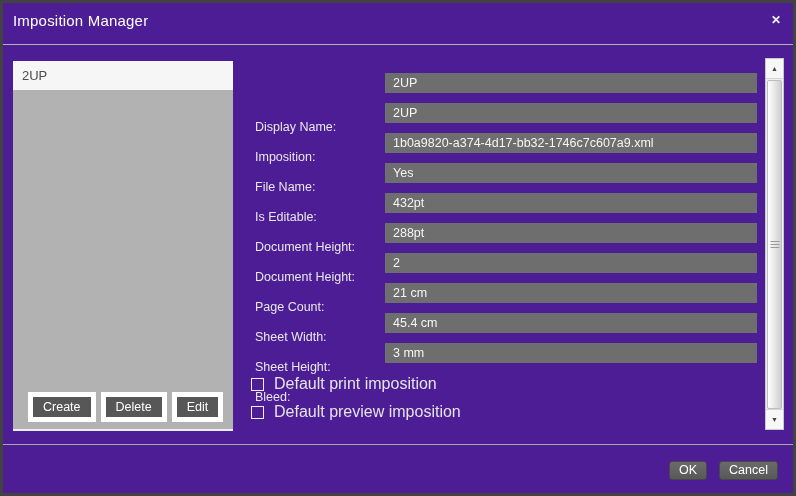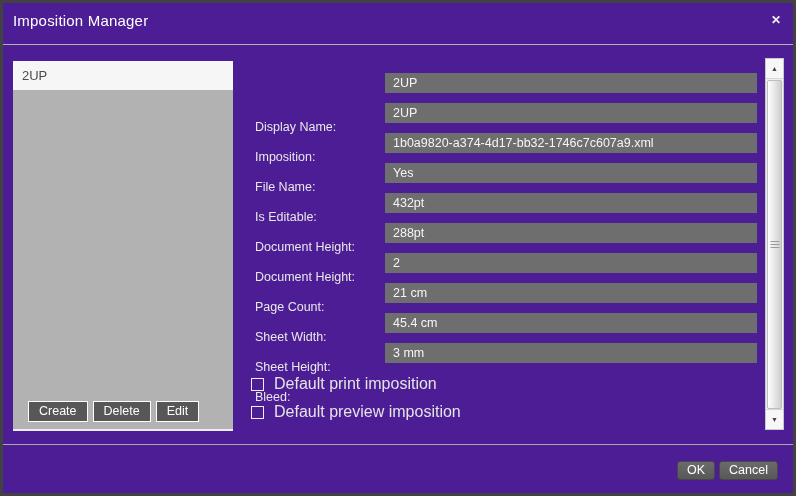--- a/index.html
+++ b/index.html
@@ -30,22 +30,22 @@
     background:#b2b2b2; border-bottom:2px solid #ededed; box-sizing:content-box;
   }
   .list-item {
     height:29px; line-height:29px; padding-left:9px;
     background:#f6f6f6; color:#4d4d4d; font-size:13px; cursor:pointer;
   }
   .panel-btns {
     position:absolute; left:15px; bottom:7px; display:flex; gap:5px;
   }
   .pbtn {
-    height:21px; padding:0 10px; background:#575757; color:#ffffff;
-    font-size:12.5px; font-family:inherit; border:1px solid #ffffff;
+    height:30px; padding:0 10px; background:#575757; color:#ffffff;
+    font-size:12.5px; font-family:inherit; border:5px solid #ffffff;
     line-height:19px; cursor:pointer; box-sizing:border-box;
   }
 
   
   .form { position:absolute; left:255px; top:73px; width:502px; }
   .row { display:flex; height:20px; margin-bottom:10px; }
   .lbl { width:130px; color:#e8e8e8; font-size:12.5px; line-height:20px; flex:none;margin-top:44px; }
   .val {
     width:372px; flex:none; background:#6e6e6e; color:#f5f5f5;
     font-size:12.5px; line-height:20px; padding-left:8px; box-sizing:border-box;
@@ -76,21 +76,21 @@
     border:1px solid #bdbdbd; border-radius:2px; cursor:grab;
   }
   .grip {
     position:absolute; left:50%; top:50%; transform:translate(-50%,-50%);
     width:9px; height:8px;
     background:repeating-linear-gradient(to bottom,#9a9a9a 0 1px,transparent 1px 3px);
   }
 
   
   .ftr-line { position:absolute; left:3px; right:3px; top:444px; height:1px; background:#a9a9a9; }
-  .ftr-btns { position:absolute; right:18px; top:461px; display:flex; gap:4px; }
+  .ftr-btns { position:absolute; right:18px; top:461px; display:flex; gap:12px; }
   .fbtn {
     height:19px; padding:0 9px; color:#ffffff; font-size:12.5px; font-family:inherit;
     background:linear-gradient(#6b6b6b,#585858);
     border:1px solid #474747; border-radius:3px; line-height:17px;
     cursor:pointer; box-sizing:border-box;
   }
 </style>
 </head>
 <body>
 

